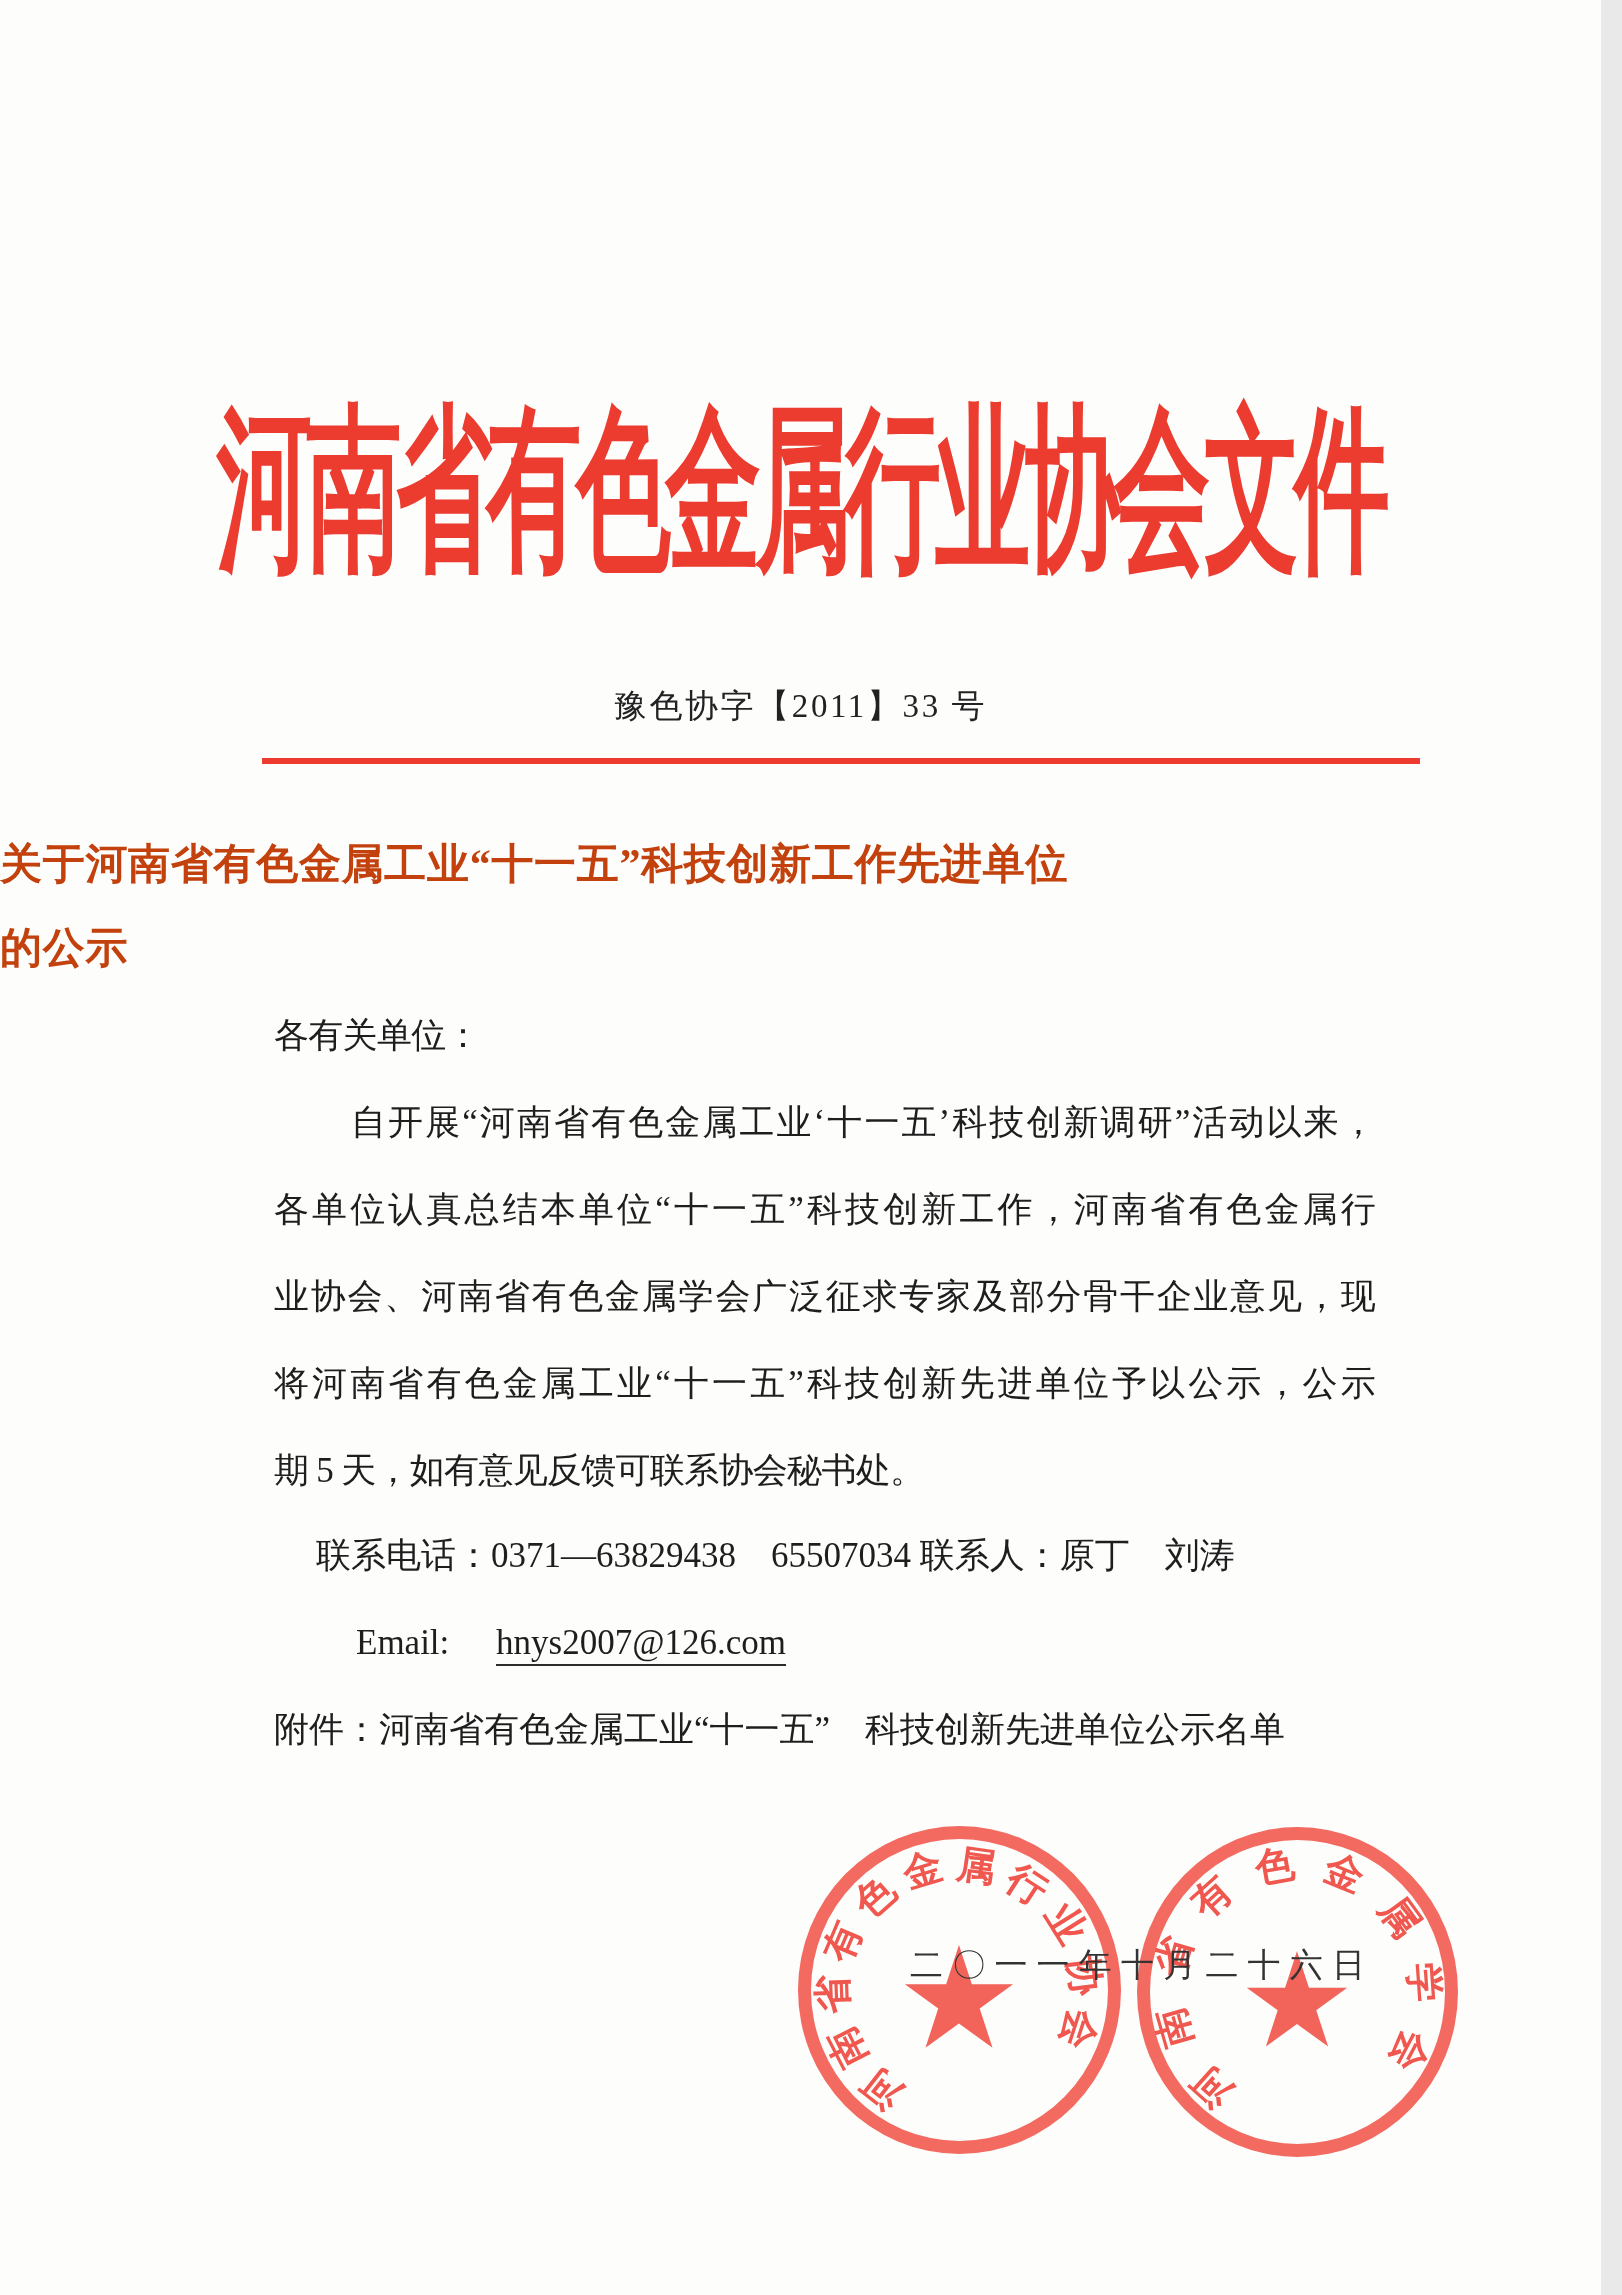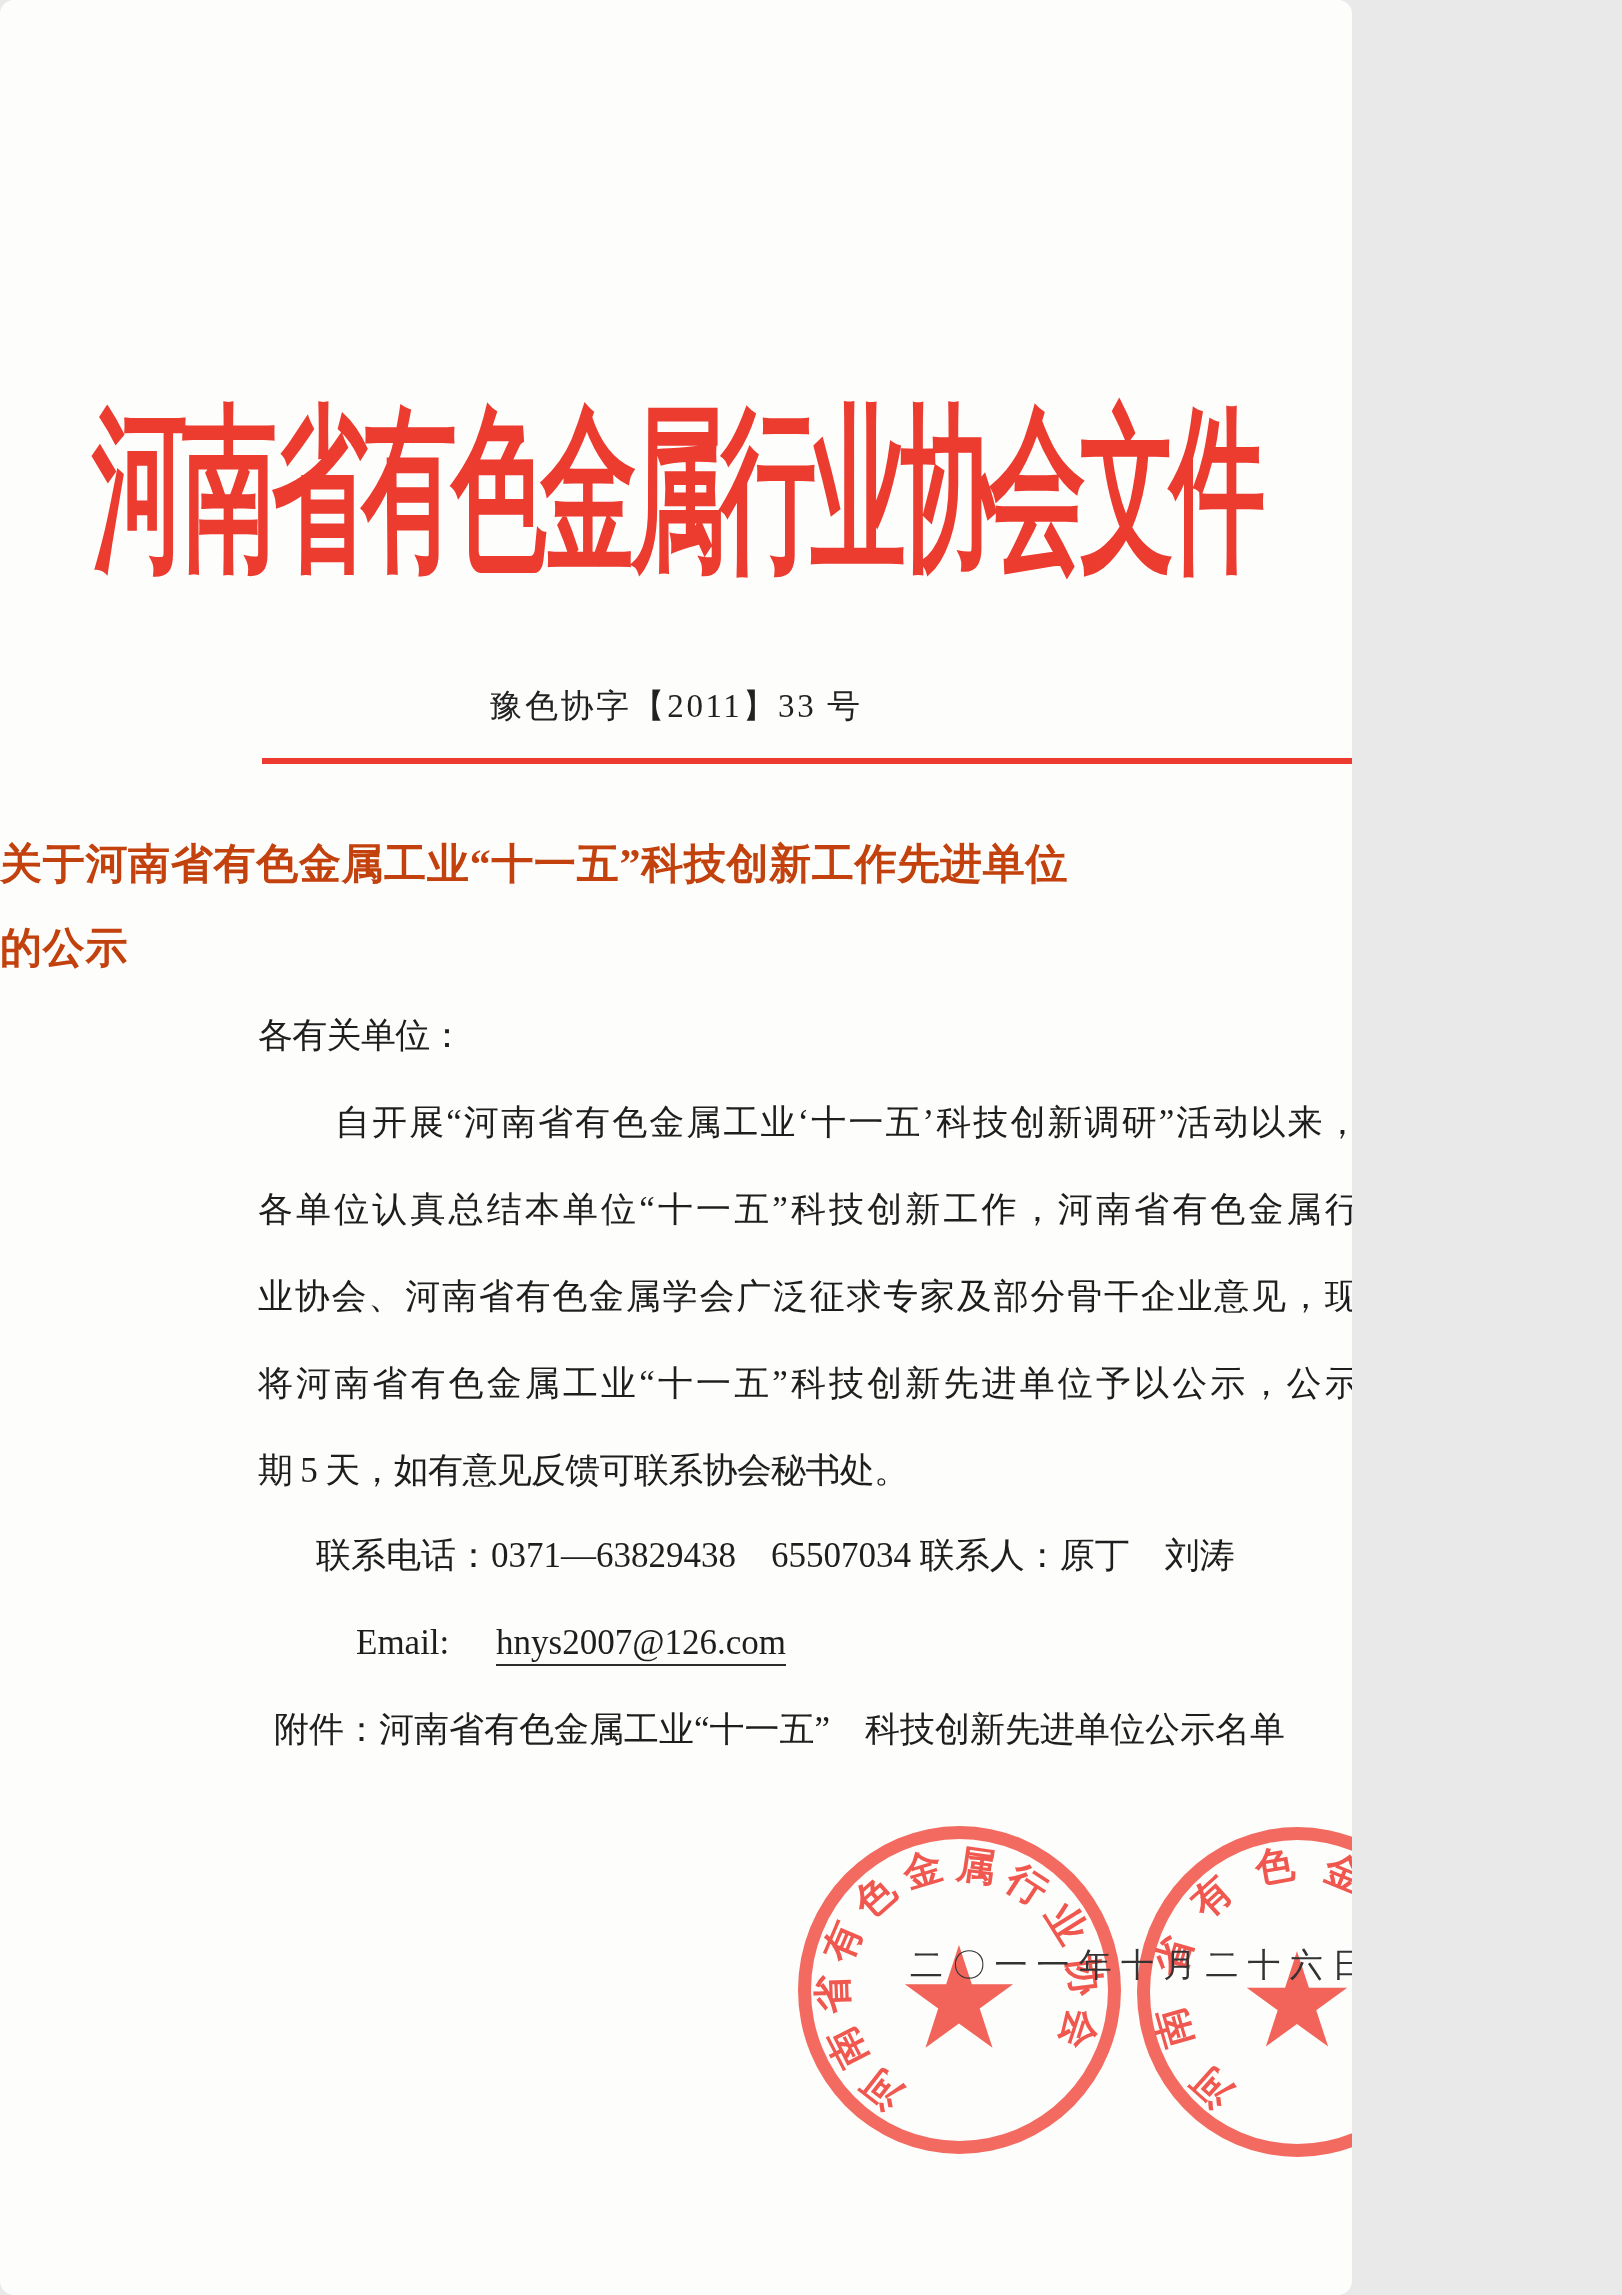--- a/index.html
+++ b/index.html
@@ -1,24 +1,23 @@
 <!DOCTYPE html>
 <html style="font-size:10.5px"><head>
 <meta charset="utf-8">
 <style>
   html, body { margin: 0; padding: 0; background: #e9e9e9; }
   .page {
     position: relative;
-    width: 1352px;
+    width: 1601px;
     height: 2295px;
     background: #fdfdfc;
     overflow: hidden;
     font-family: "Liberation Serif", serif;
     color: #1e1e1e;
-    border-radius: 14px;
   }
 
   
   .banner {
     position: absolute;
     top: 372px; left: 0; right: 0;
     height: 190px;
     text-align: center;
     white-space: nowrap;
   }
@@ -62,21 +61,21 @@
     color: #c2410c;
     letter-spacing: 0.7px;
     font-family: "Liberation Serif", serif;
   }
   .title-l1 { top: 836px; }
   .title-l2 { top: 920px; }
 
   
   .body-block {
     position: absolute;
-    top: 992px; left: 258px;
+    top: 992px; left: 274px;
     width: 1101px;
   }
   .line {
     height: 87px;
     line-height: 87px;
     font-size: 35px;
     letter-spacing: -0.7px;
     white-space: nowrap;
     color: #1e1e1e;
   }

